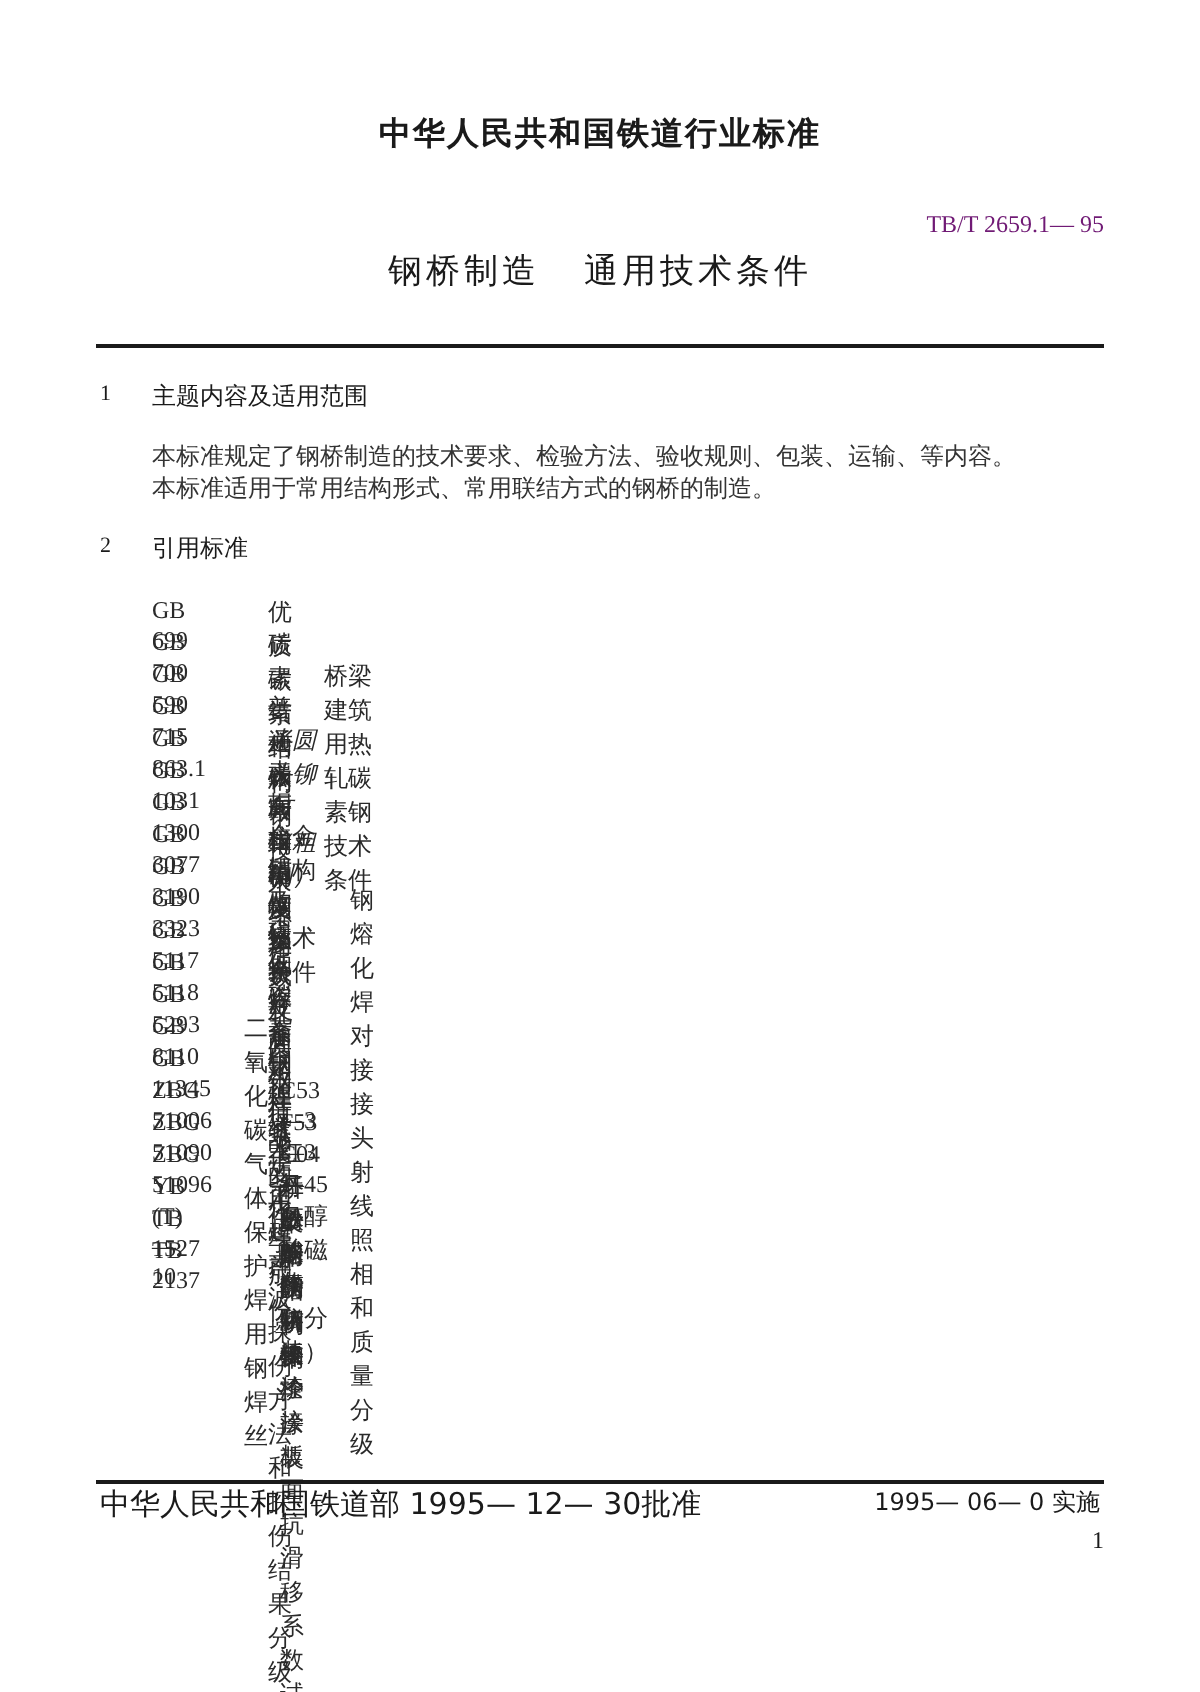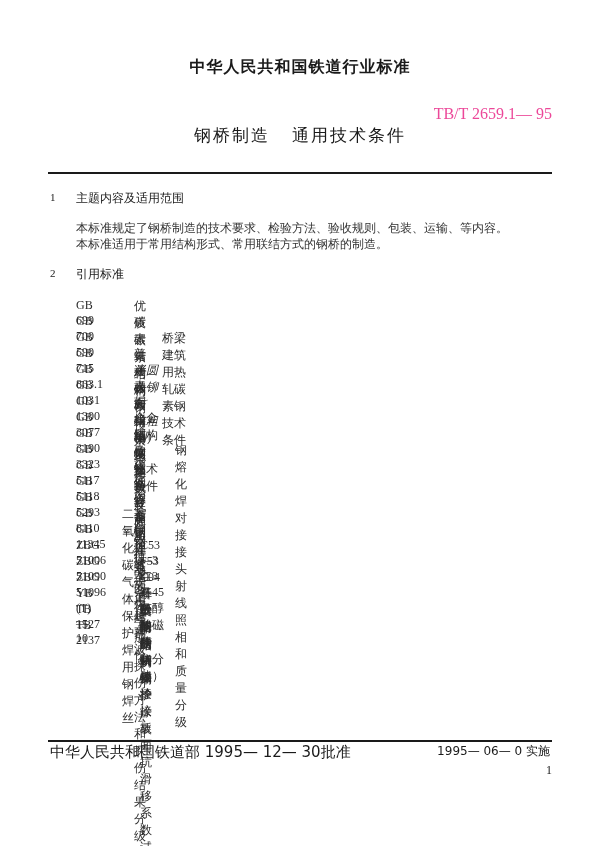--- a/index.html
+++ b/index.html
@@ -5,21 +5,21 @@
   html, body { margin: 0; padding: 0; }
   body {
     width: 600px; height: 846px; background: #ffffff; position: relative;
     color: #1a1a1a; overflow: hidden;
     font-family: "DejaVu Serif", "Liberation Serif", serif;
   }
   .abs { position: absolute; white-space: nowrap; }
   .sans { font-family: "DejaVu Sans", "Liberation Sans", sans-serif; }
   .serif { font-family: "Liberation Serif", "DejaVu Serif", serif; }
   .header-org { left: 0; width: 600px; text-align: center; top: 57px; font-size: 16px; font-weight: bold; letter-spacing: 1px; }
-  .std-no { right: 48px; top: 105px; font-size: 16px; color: #ec4899; }
+  .std-no { right: 48px; top: 105px; font-size: 12px; color: #701a75; }
   .doc-title { left: 0; width: 600px; text-align: center; top: 124px; font-size: 17px; letter-spacing: 2px; }
   .doc-title .gap { display: inline-block; width: 22px; }
   .rule { position: absolute; left: 48px; width: 504px; height: 2px; background: #1a1a1a; }
   .sec-num { left: 50px; font-size: 11px; }
   .sec-title { left: 76px; font-size: 12px; font-weight: normal; }
   .para { left: 76px; font-size: 12px; color: #333; }
   .ref-row { position: absolute; left: 76px; height: 16px; font-size: 12px; color: #2a2a2a; }
   .ref-code { position: absolute; left: 0; top: 0; }
   .ref-desc { position: absolute; top: 0; }
   .footer-left { left: 50px; top: 743px; font-size: 15px; }

